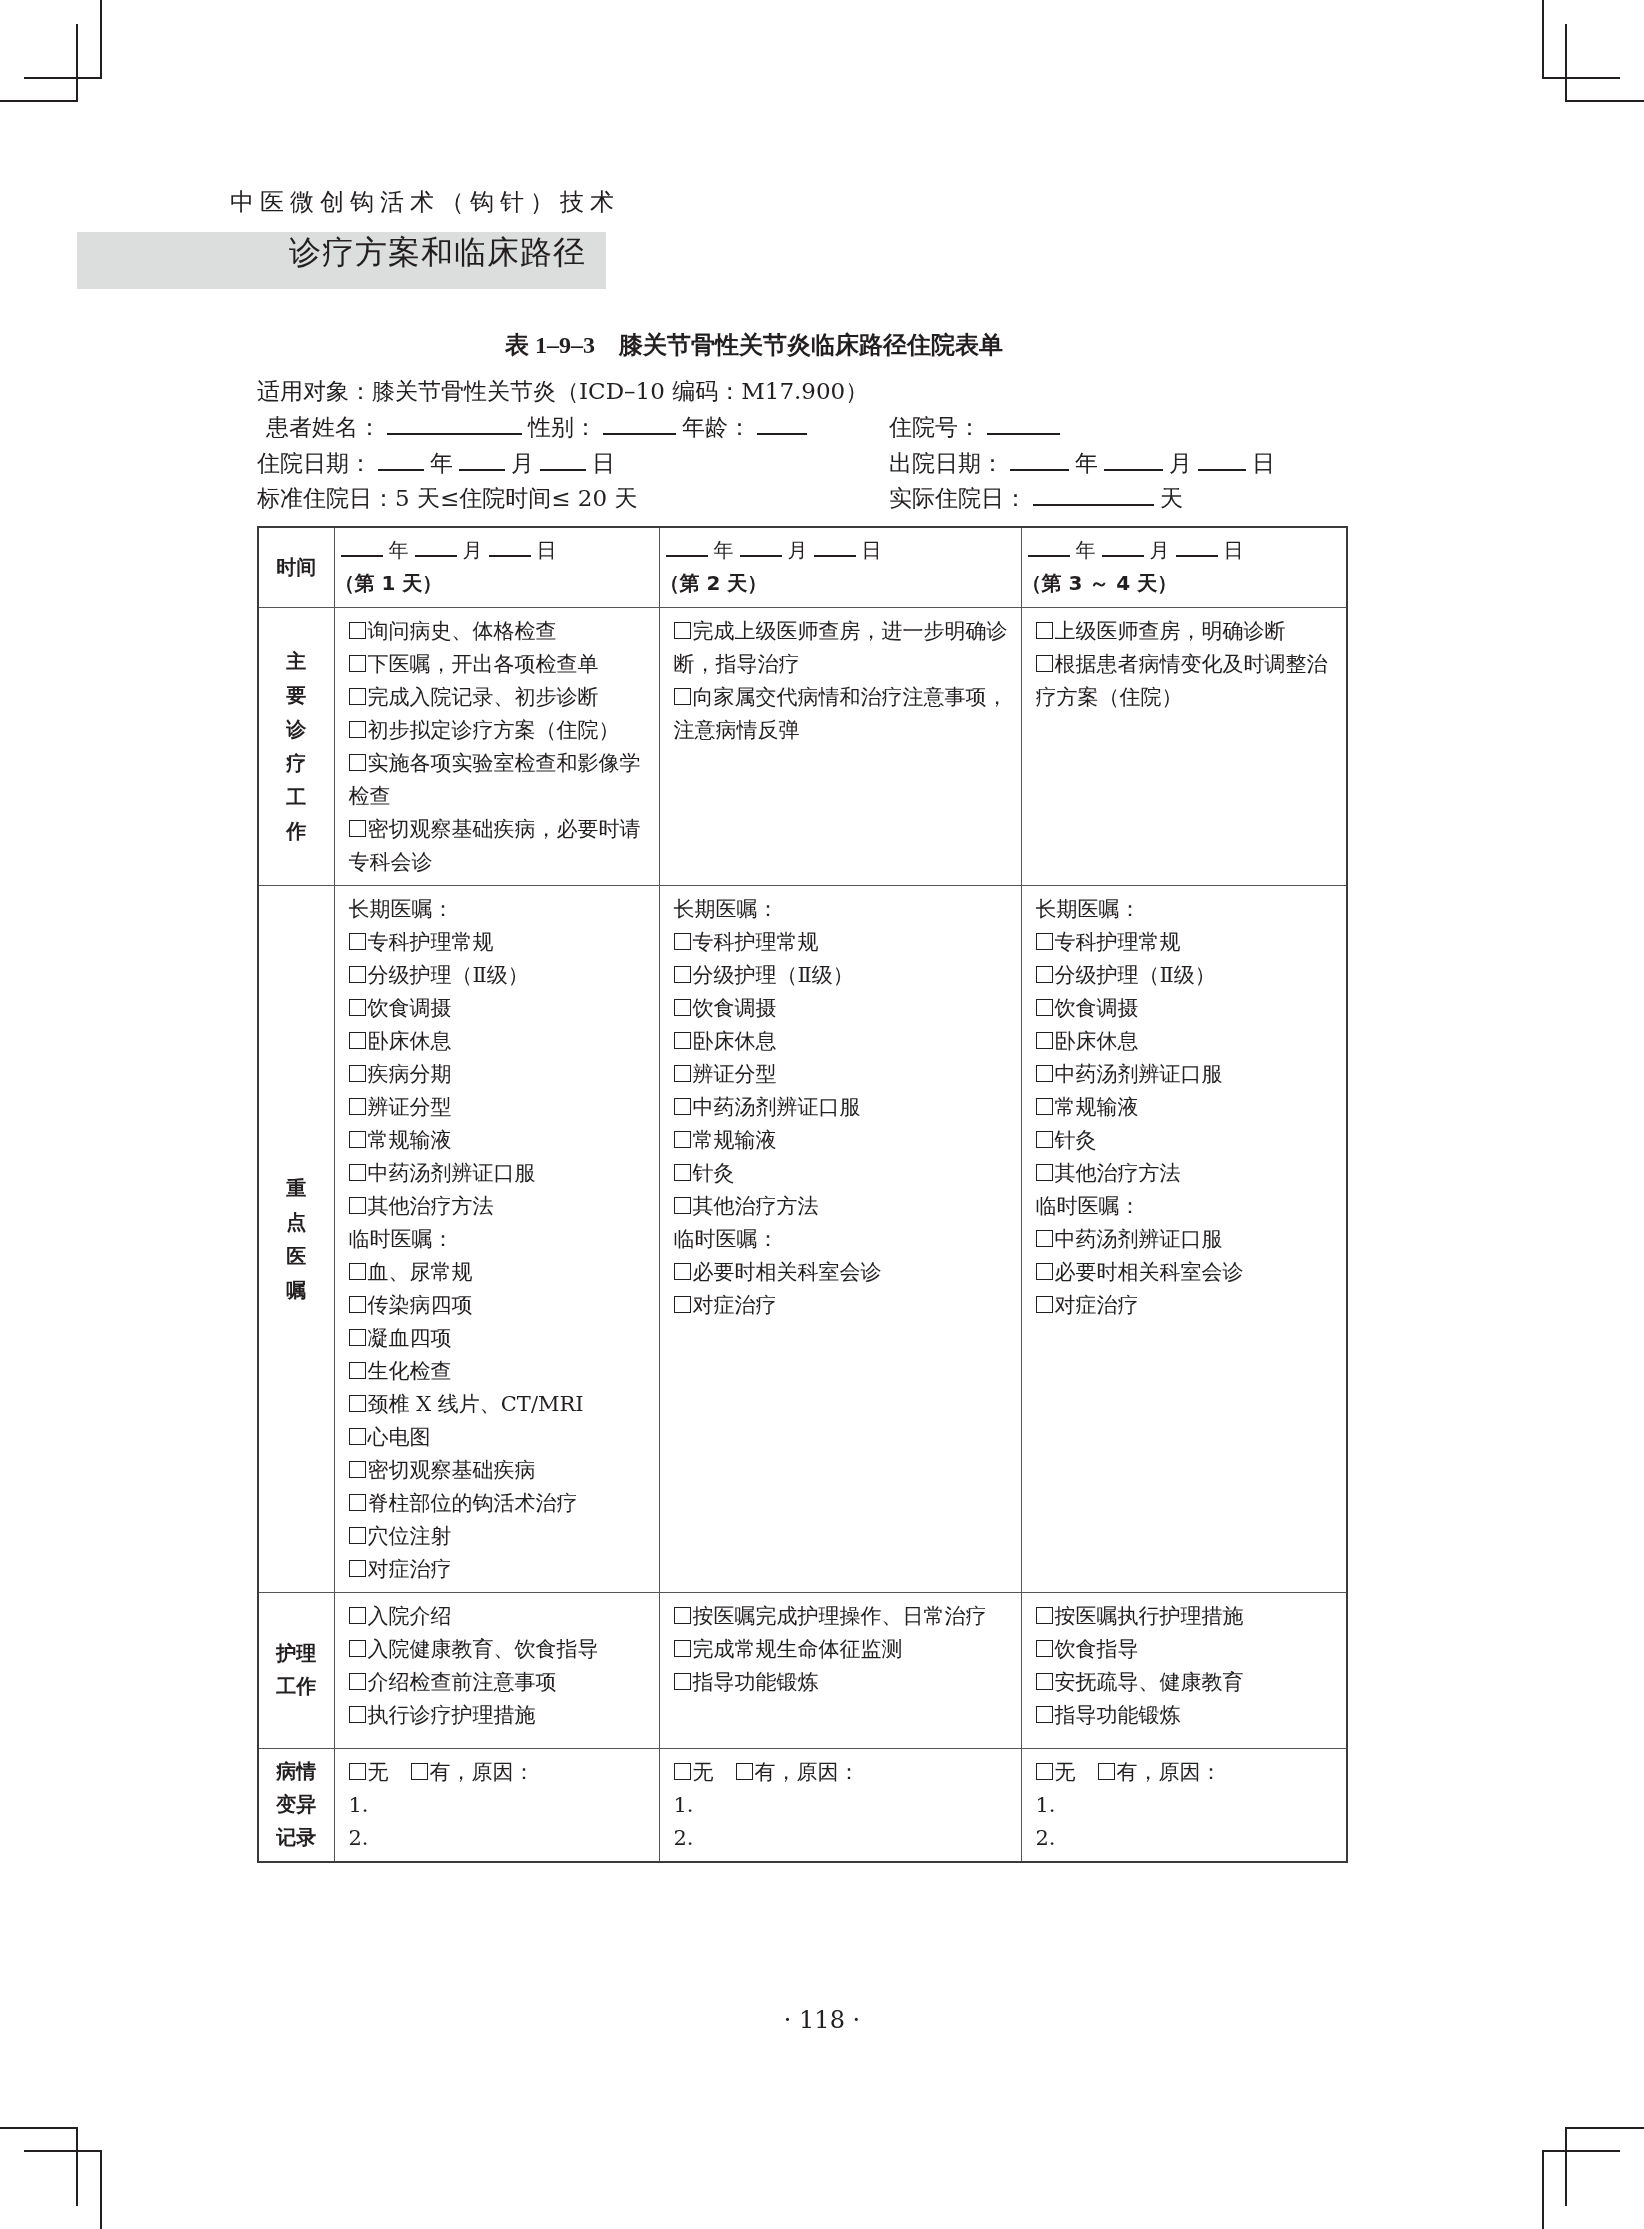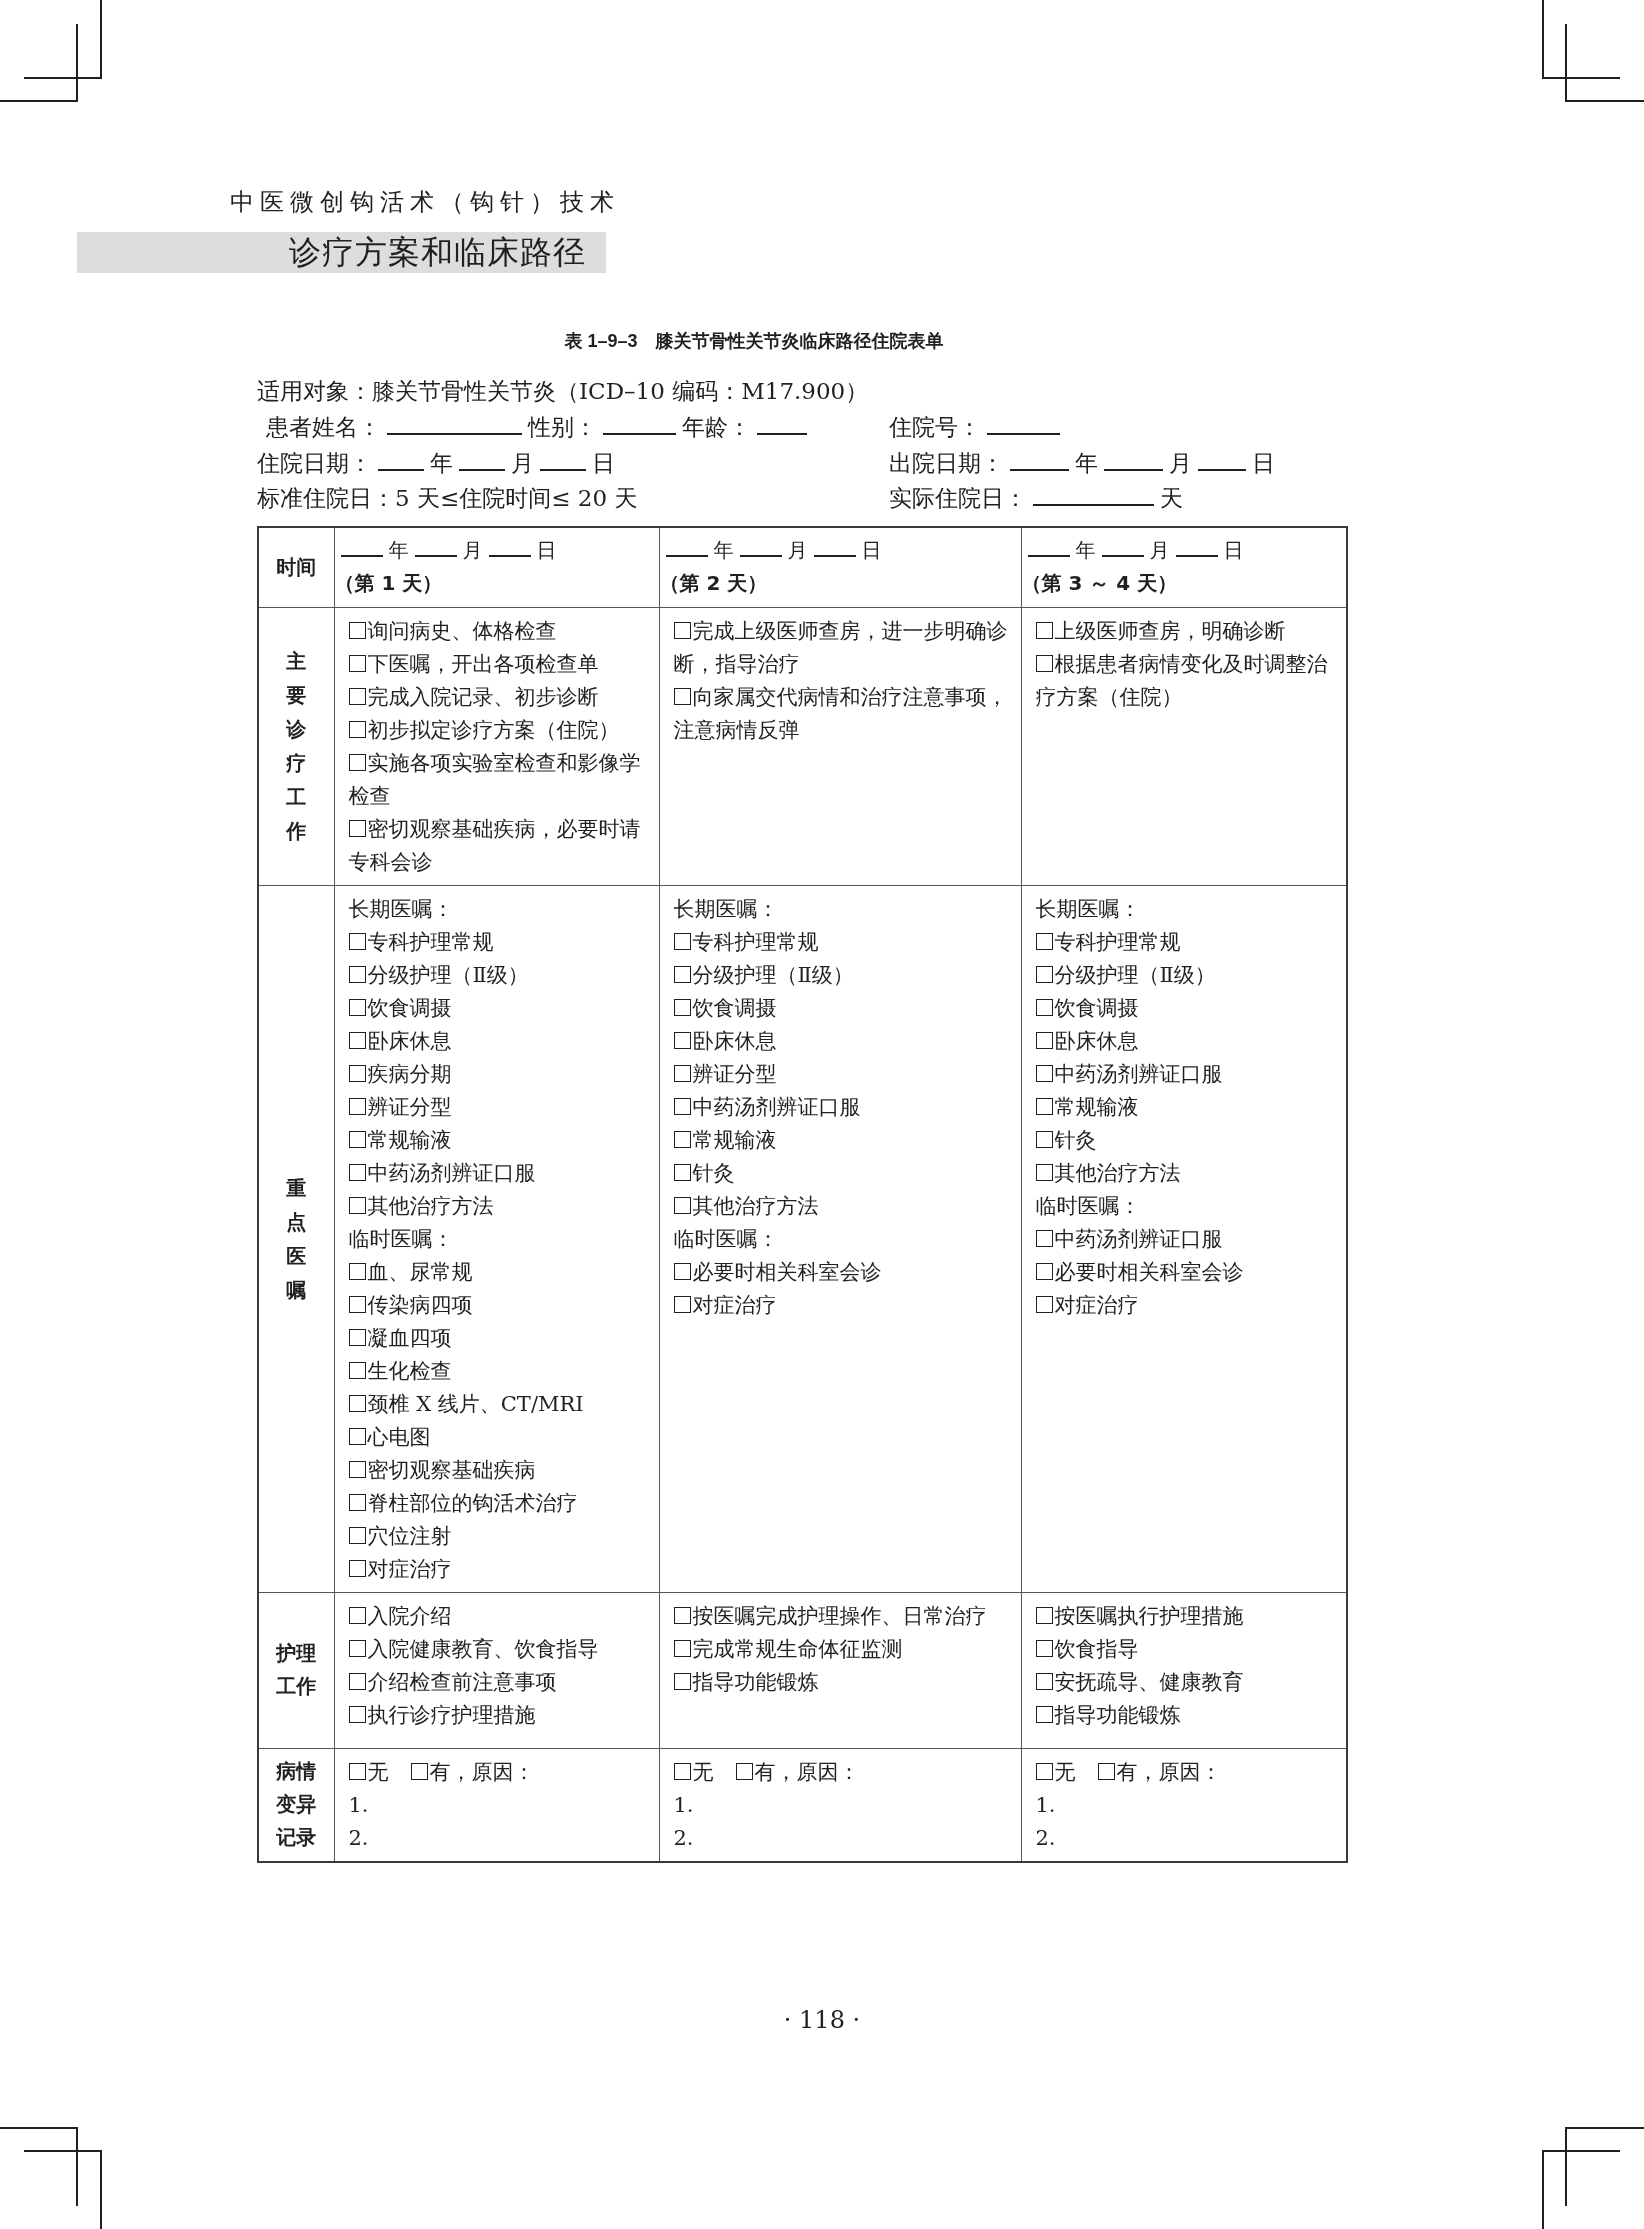--- a/index.html
+++ b/index.html
@@ -1,25 +1,25 @@
 <!DOCTYPE html>
 <html><head>
 <meta charset="utf-8">
 <style>
   html, body { margin:0; padding:0; }
   body { width:1644px; height:2230px; background:#ffffff; position:relative; overflow:hidden;
          font-family:"DejaVu Serif", "Liberation Serif", serif; color:#231f20; }
   .crop { position:absolute; background:#231f20; }
   .hdr-top { position:absolute; left:230px; top:186px; width:358px; font-size:24px; letter-spacing:6px;
              text-align:right; font-family:"DejaVu Serif", serif; white-space:nowrap; }
-  .hdr-band { position:absolute; left:77px; top:232px; width:529px; height:41px; background:#dcdddd; }
+  .hdr-band { position:absolute; left:77px; top:232px; width:529px; height:57px; background:#dcdddd; }
   .hdr-band-text { position:absolute; right:20px; top:0; height:41px; line-height:41px; font-size:32px;
                    font-family:"DejaVu Sans", sans-serif; letter-spacing:1px; white-space:nowrap; }
-  .tbl-title { position:absolute; left:0; width:1508px; top:329px; text-align:center; font-size:18px;
-               font-weight:bold; font-family:Liberation Sans, sans-serif; white-space:nowrap; }
+  .tbl-title { position:absolute; left:0; width:1508px; top:329px; text-align:center; font-size:24px;
+               font-weight:bold; font-family:Liberation Serif, serif; white-space:nowrap; }
   .info { position:absolute; font-size:23px; line-height:36px; white-space:nowrap; }
   .blank { display:inline-block; border-bottom:2px solid #231f20; height:20px; vertical-align:baseline; margin:0 6px; }
   table.path { position:absolute; left:257px; top:526px; width:1089px; border-collapse:collapse;
                border:2px solid #3a3a3a; table-layout:fixed; font-size:21px; }
   table.path td { border:1px solid #555; vertical-align:top; padding:0; }
   .rowhead { text-align:center; vertical-align:middle !important; font-family:"DejaVu Sans", sans-serif; font-size:20px; font-weight:bold; }
   .rowhead .vert { display:inline-block; width:22px; line-height:34px; word-break:break-all; }
   .rowhead .two { display:inline-block; width:44px; line-height:33px; word-break:break-all; }
   .hcell { text-align:left; vertical-align:middle !important; font-family:"DejaVu Sans", sans-serif; font-size:20px; line-height:33px; }
   .cell { padding:7px 12px 6px 14px !important; line-height:33px; }

